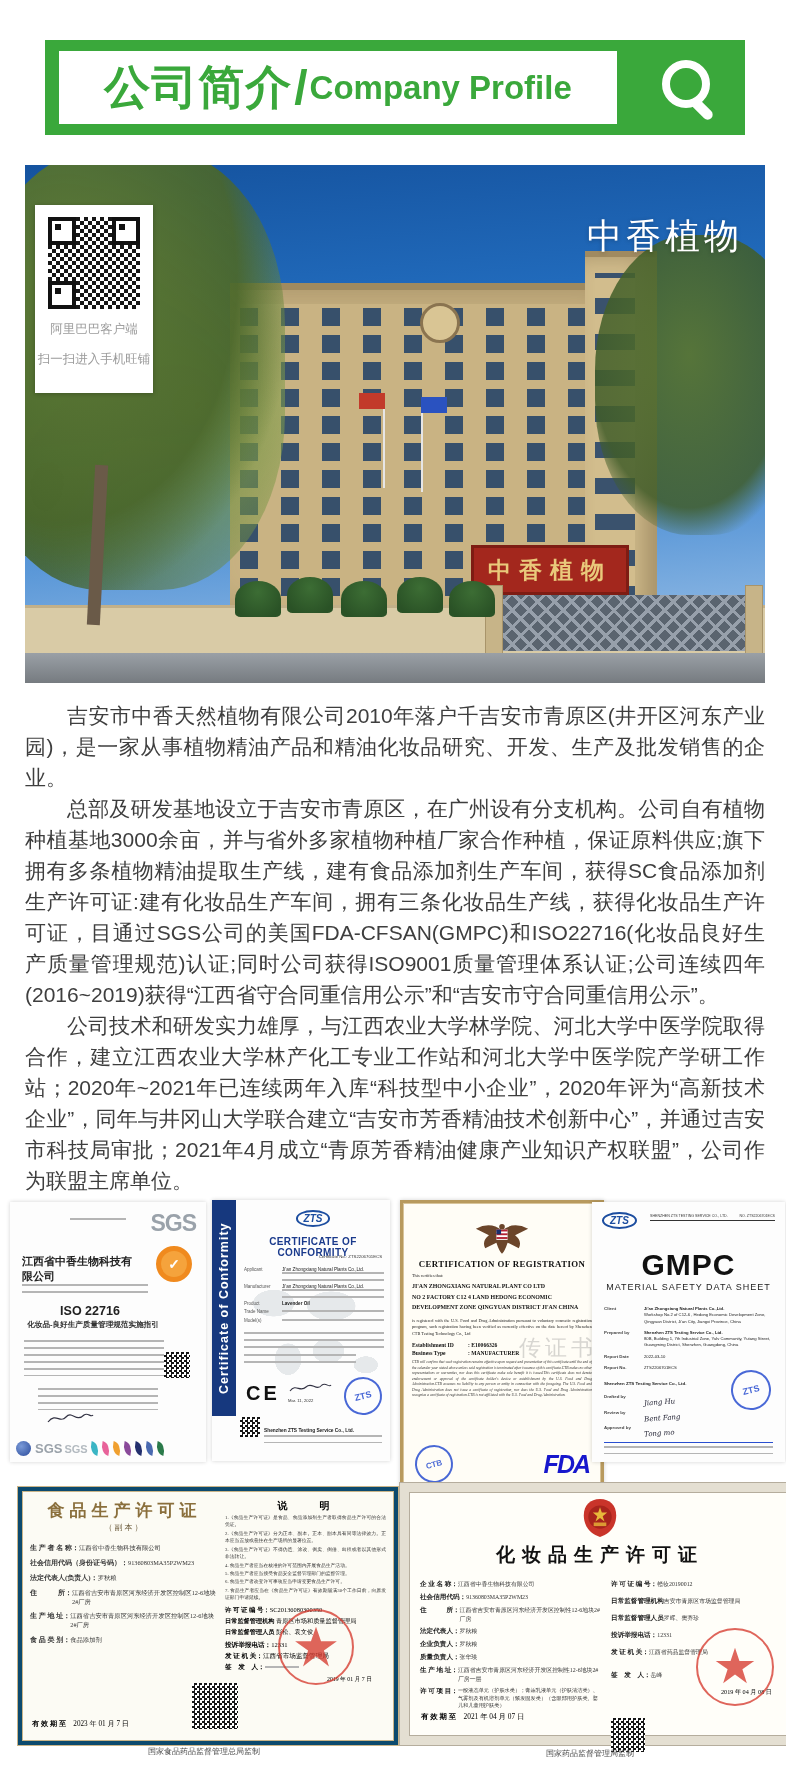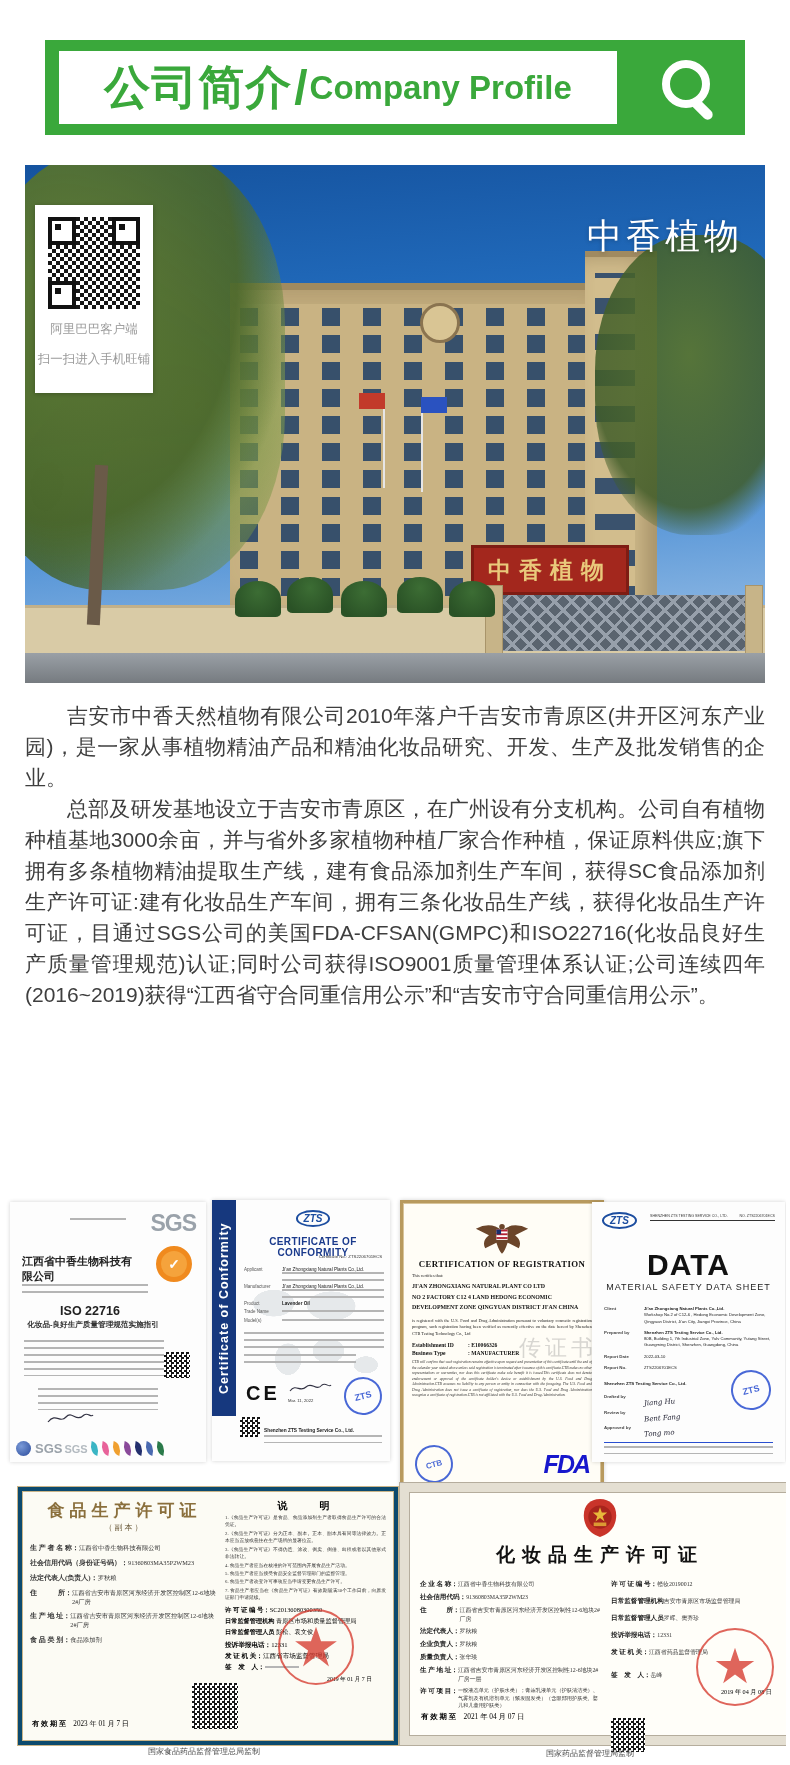--- a/index.html
+++ b/index.html
@@ -189,20 +189,21 @@
         <div class="fp" style="left:0;bottom:0;"></div>
       </div>
       <div class="qrcap" style="top:116px;">阿里巴巴客户端</div>
       <div class="qrcap" style="top:146px;">扫一扫进入手机旺铺</div>
     </div>
   </div>
 
   <div class="abs intro">
     <p>吉安市中香天然植物有限公司2010年落户千吉安市青原区(井开区河东产业园)，是一家从事植物精油产品和精油化妆品研究、开发、生产及批发销售的企业。</p>
     <p>总部及研发基地设立于吉安市青原区，在广州设有分支机构。公司自有植物种植基地3000余亩，并与省外多家植物种植厂家合作种植，保证原料供应;旗下拥有多条植物精油提取生产线，建有食品添加剂生产车间，获得SC食品添加剂生产许可证:建有化妆品生产车间，拥有三条化妆品生产线，获得化妆品生产许可证，目通过SGS公司的美国FDA-CFSAN(GMPC)和ISO22716(化妆品良好生产质量管理规范)认证;同时公司获得ISO9001质量管理体系认证;公司连续四年(2016~2019)获得“江西省守合同重信用公示”和“吉安市守合同重信用公示”。</p>
+    <p>公司技术和研发实力雄厚，与江西农业大学林学院、河北大学中医学院取得合作，建立江西农业大学林产化工专业工作站和河北大学中医学院产学研工作站；2020年~2021年已连续两年入库“科技型中小企业”，2020年评为“高新技术企业”，同年与井冈山大学联合建立“吉安市芳香精油技术创新中心”，并通过吉安市科技局审批；2021年4月成立“青原芳香精油健康产业知识产权联盟”，公司作为联盟主席单位。</p>
   </div>
 
   <div class="abs card" style="left:10px;top:1202px;width:196px;height:260px;">
     <div class="abs tinybar" style="left:60px;top:16px;width:56px;"></div>
     <div class="abs sgs-logo" style="right:10px;top:8px;">SGS</div>
     <div class="abs sgs-badge" style="right:14px;top:44px;">✓</div>
     <div class="abs sgs-co" style="left:12px;top:52px;width:120px;">江西省中香生物科技有限公司</div>
     <div class="abs blines" style="left:12px;top:82px;width:126px;height:9px;"></div>
     <div class="abs" style="left:10px;top:102px;width:140px;text-align:center;font-weight:bold;font-size:12.5px;color:#222;">ISO 22716</div>
     <div class="abs" style="left:8px;top:118px;width:150px;text-align:center;font-weight:bold;font-size:7.6px;color:#333;">化妆品-良好生产质量管理规范实施指引</div>
@@ -309,21 +310,21 @@
   </div>
 
   <div class="abs card" style="left:592px;top:1202px;width:193px;height:260px;padding:0;">
     <div style="position:absolute;left:10px;top:8px;">
       <span class="zts">ZTS</span>
     </div>
     <div style="position:absolute;left:58px;top:12px;right:10px;border-bottom:1px solid #333;padding-bottom:2px;display:flex;justify-content:space-between;">
       <span style="font-size:3.6px;color:#333;">SHENZHEN ZTS TESTING SERVICE CO., LTD.</span>
       <span style="font-size:3.6px;color:#333;">NO. ZTS2206701ECS</span>
     </div>
-    <div class="msds-title" style="margin-top:46px;">DATA</div>
+    <div class="msds-title" style="margin-top:46px;">GMPC</div>
     <div class="msds-sub">MATERIAL SAFETY DATA SHEET</div>
     <div style="margin:14px 12px 0 12px;">
       <div class="ms-row">
         <span class="ms-lab">Client</span>
         <span class="ms-val"><b>Ji'an Zhongxiang Natural Plants Co.,Ltd.</b><br>
           <span>Workshop No.2 of C12-6 , Hedong Economic Development Zone, Qingyuan District, Ji'an City, Jiangxi Province, China</span></span>
       </div>
       <div class="ms-row">
         <span class="ms-lab">Prepared by</span>
         <span class="ms-val"><b>Shenzhen ZTS Testing Service Co., Ltd.</b><br>

